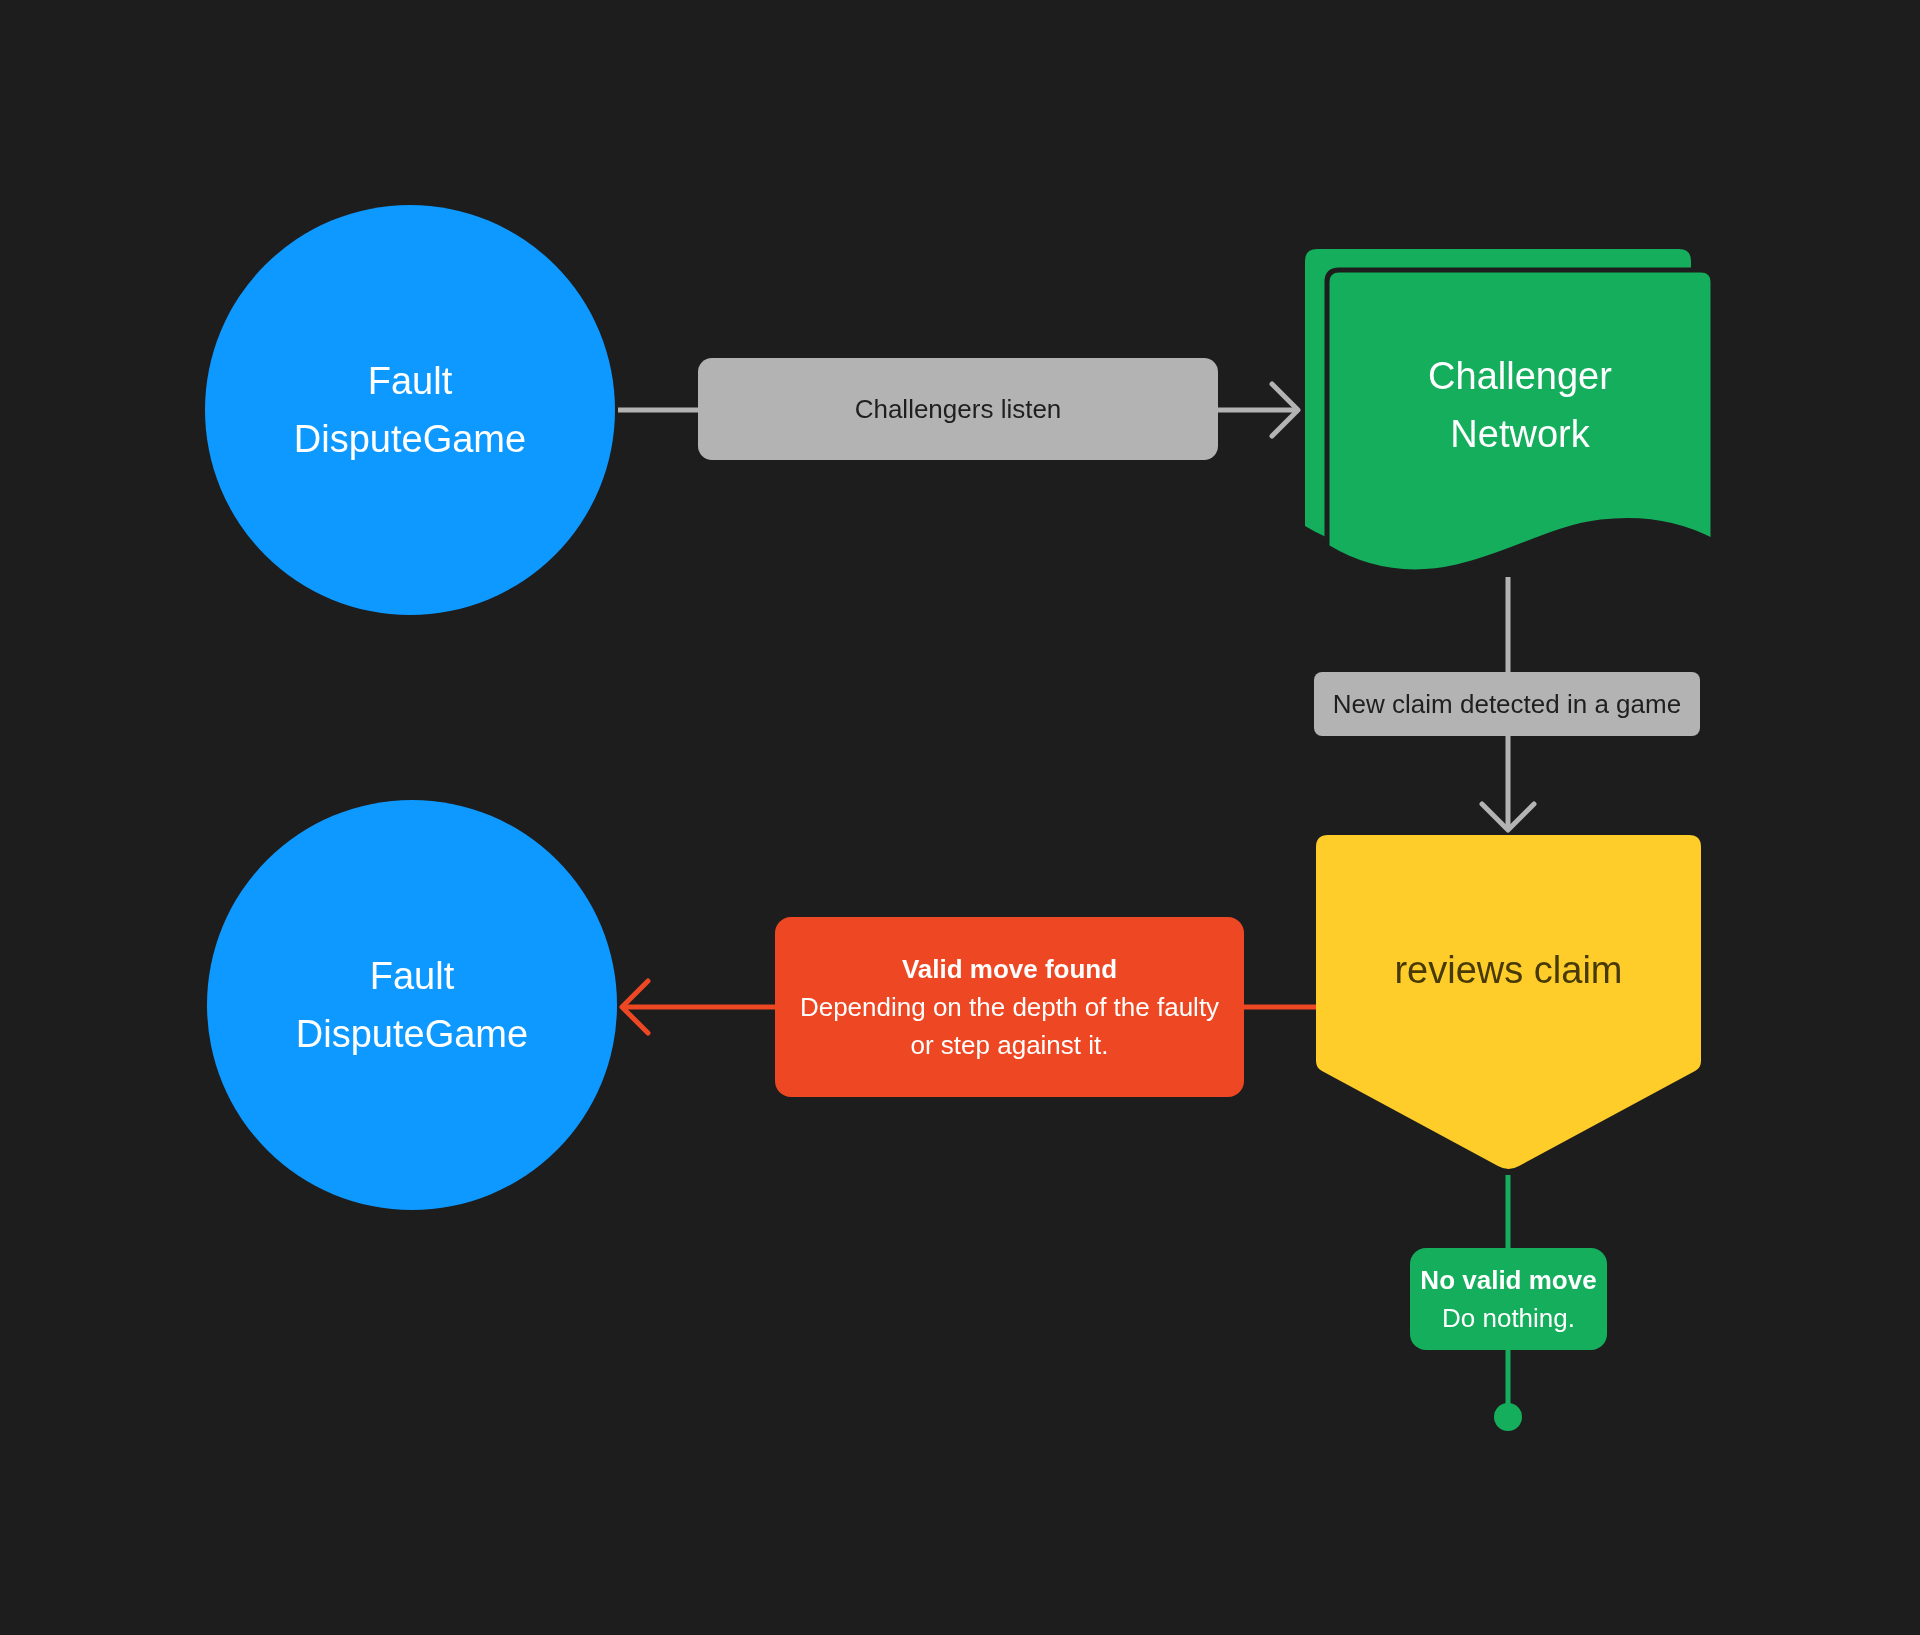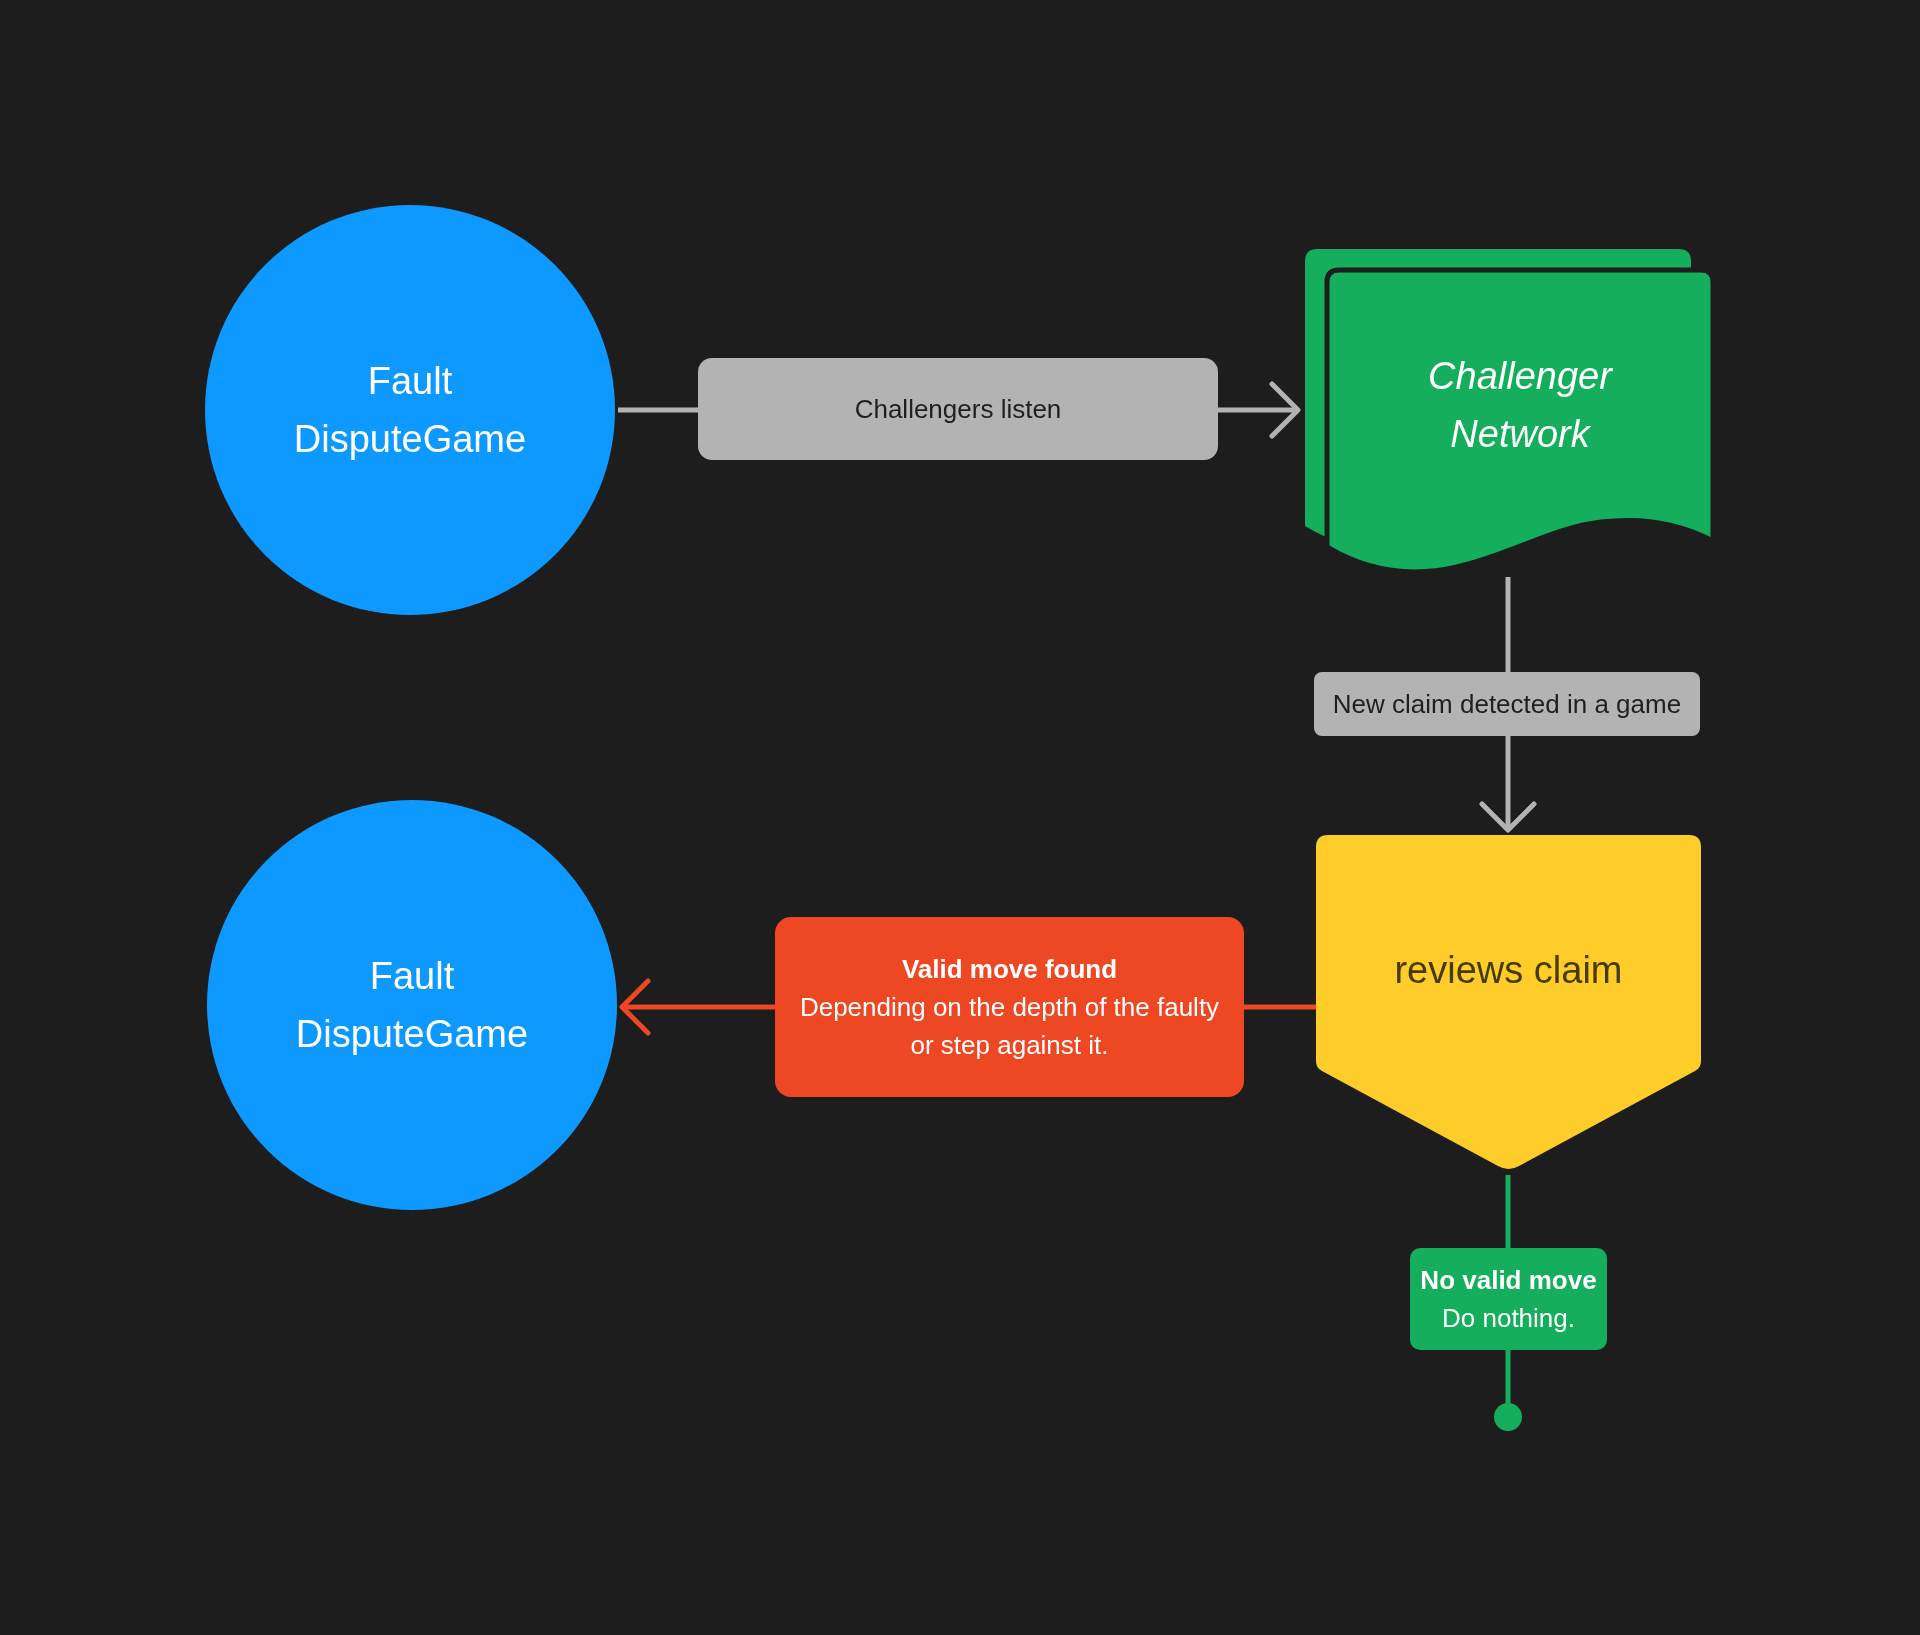--- a/index.html
+++ b/index.html
@@ -21,21 +21,21 @@
   .circle {
     width: 410px; height: 410px; border-radius: 50%;
   }
   .node-text { font-size: 38px; font-weight: 500; line-height: 58px; color: #ffffff; white-space: nowrap; }
   .on-yellow .node-text { color: #473a06; }
   .edge-label-box { border-radius: 14px; gap: 36px; }
   .edge-label { font-size: 26px; font-weight: 500; line-height: 39px; color: #1f1f1f; white-space: nowrap; }
   .card-text { font-size: 26px; font-weight: 500; line-height: 38px; color: #ffffff; white-space: nowrap; }
   .bold { font-weight: 700; }
   .red-card { border-radius: 16px; }
-  .green-card { border-radius: 10px; }
+  .green-card { border-radius: 16px; }
 </style>
 </head>
 <body>
 
 <div class="stage">
 
   <svg class="layer-svg" width="1920" height="1635" viewBox="0 0 1920 1635">
 
     <line x1="618" y1="410" x2="1295" y2="410" stroke-width="5" stroke="#b3b3b3"></line>
     <path d="M 1272 384 L 1298 410 L 1272 436" fill="none" stroke-width="5" stroke-linecap="round" stroke-linejoin="round" stroke="#b3b3b3"></path>
@@ -70,21 +70,21 @@
 
   <div class="abs circle center-col" style="left:205px; top:205px; background:#0d99ff;">
     <div class="node-text">Fault</div>
     <div class="node-text">DisputeGame</div>
   </div>
 
   <div class="abs edge-label-box center-col" style="left:698px; top:358px; width:520px; height:102px; background:#b3b3b3;">
     <div class="edge-label">Challengers listen</div>
   </div>
 
-  <div class="abs center-col" style="left:1327px; top:280px; width:386px; height:250px;font-style:italic;">
+  <div class="abs center-col" style="left:1327px; top:280px; width:386px; height:250px;">
     <div class="node-text">Challenger</div>
     <div class="node-text">Network</div>
   </div>
 
   <div class="abs center-col" style="left:1314px; top:672px; width:386px; height:64px; background:#b3b3b3; border-radius:8px;">
     <div class="edge-label">New claim detected in a game</div>
   </div>
 
   <div class="abs center-col on-yellow" style="left:1316px; top:845px; width:385px; height:250px;">
     <div class="node-text">reviews claim</div>

